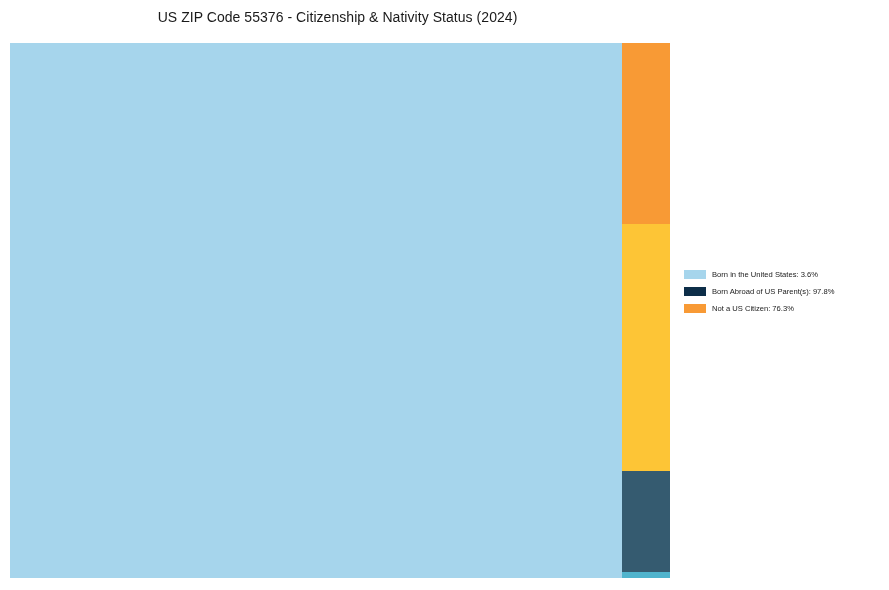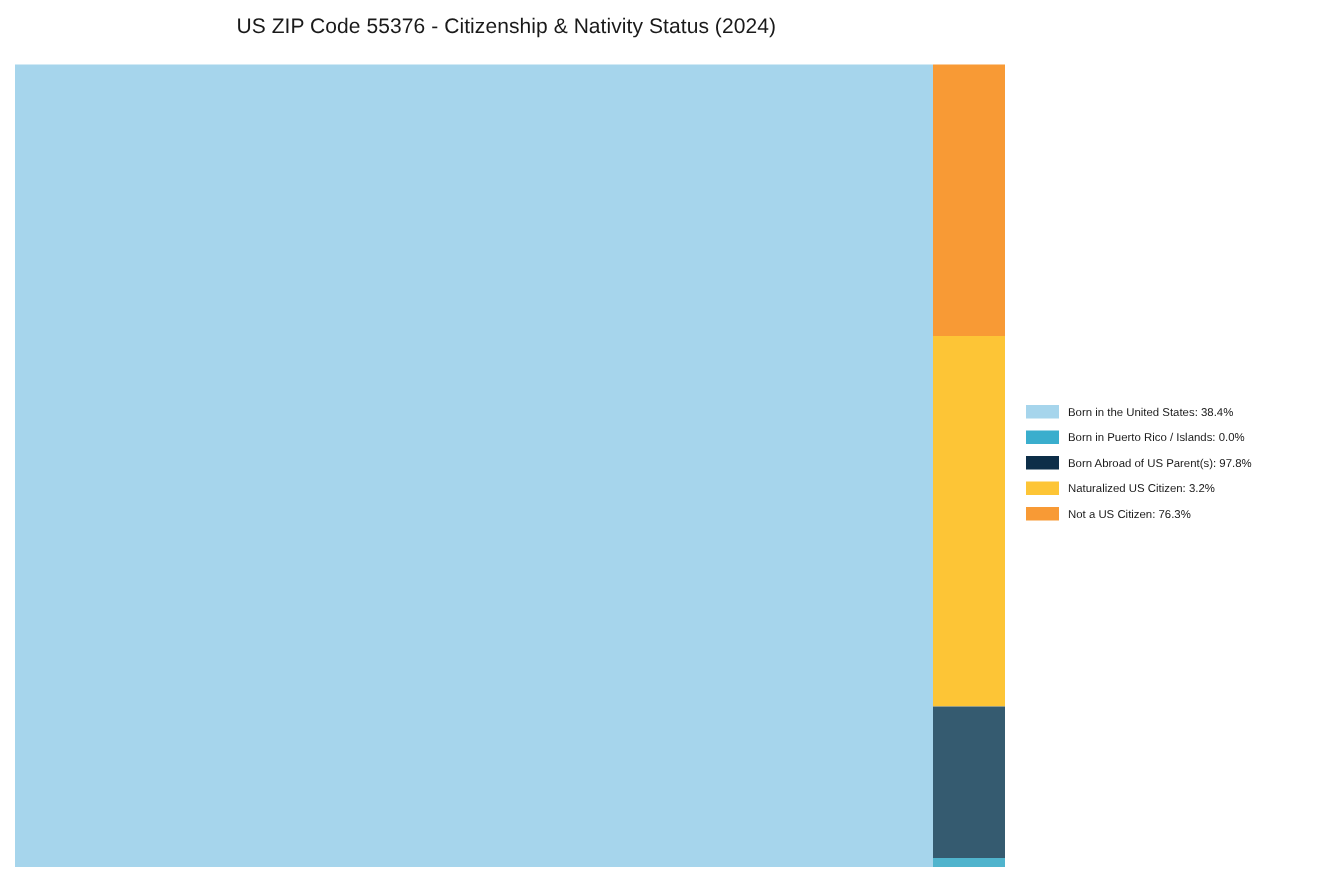--- a/index.html
+++ b/index.html
@@ -74,31 +74,23 @@
     <div class="tm-cell" style="left: 0px; top: 0px; width: 612px; height: 535px; background: rgb(166, 213, 236);"></div>
     <div class="tm-cell" style="left: 612px; top: 0px; width: 48px; height: 181px; background: rgb(248, 154, 53);"></div>
     <div class="tm-cell" style="left: 612px; top: 181px; width: 48px; height: 247px; background: rgb(253, 197, 54);"></div>
     <div class="tm-cell" style="left: 612px; top: 428px; width: 48px; height: 101px; background: rgb(53, 91, 112);"></div>
     <div class="tm-cell" style="left: 612px; top: 529px; width: 48px; height: 6px; background: rgb(80, 180, 205);"></div>
   </div>
 
 <div id="legend">
     <div class="legend-row">
       <span class="legend-swatch" style="background: rgb(166, 213, 236);"></span>
-      <span class="legend-label">Born in the United States: 38.4%</span>
-    </div>
-    <div class="legend-row">
-      <span class="legend-swatch" style="background: rgb(58, 174, 205);"></span>
-      <span class="legend-label">Born in Puerto Rico / Islands: 0.0%</span>
+      <span class="legend-label">Born in the United States: 3.6%</span>
     </div>
     <div class="legend-row">
       <span class="legend-swatch" style="background: rgb(13, 46, 72);"></span>
       <span class="legend-label">Born Abroad of US Parent(s): 97.8%</span>
-    </div>
-    <div class="legend-row">
-      <span class="legend-swatch" style="background: rgb(253, 197, 54);"></span>
-      <span class="legend-label">Naturalized US Citizen: 3.2%</span>
     </div>
     <div class="legend-row">
       <span class="legend-swatch" style="background: rgb(248, 154, 53);"></span>
       <span class="legend-label">Not a US Citizen: 76.3%</span>
     </div>
   </div>
 
 </body></html>

